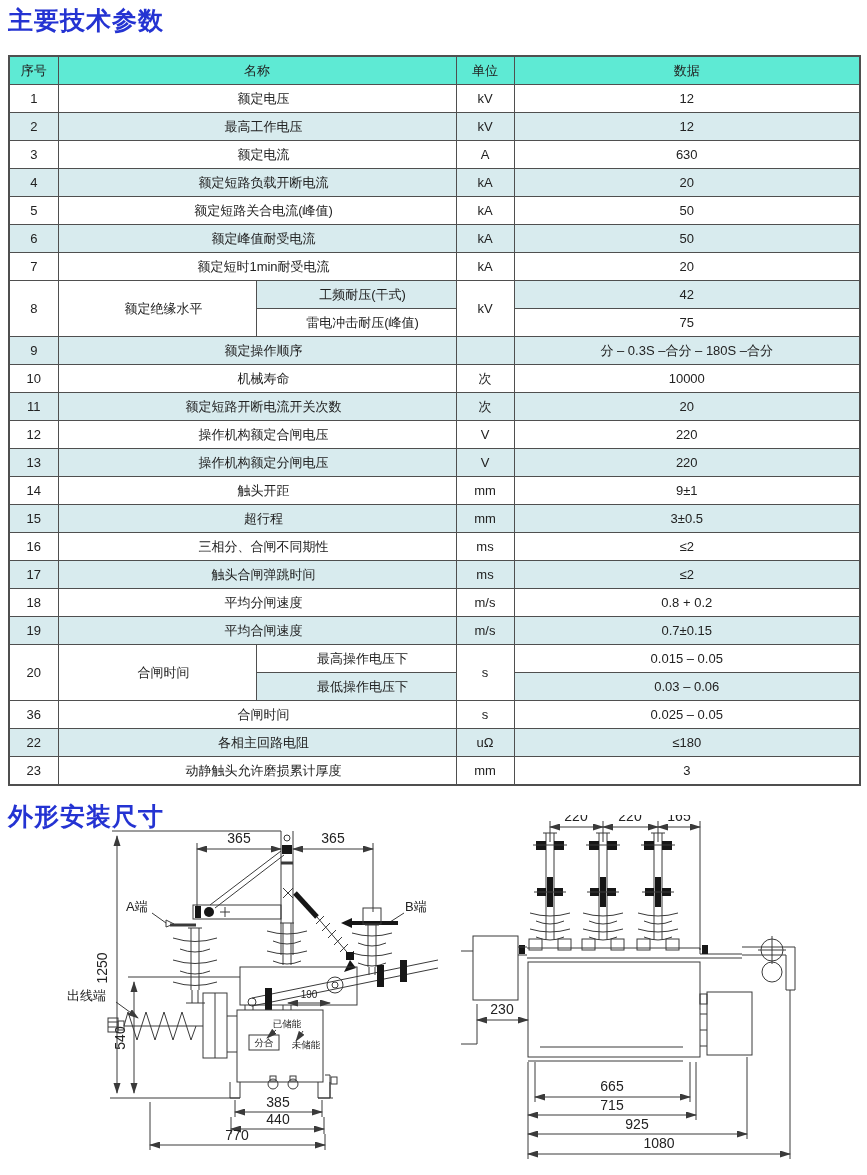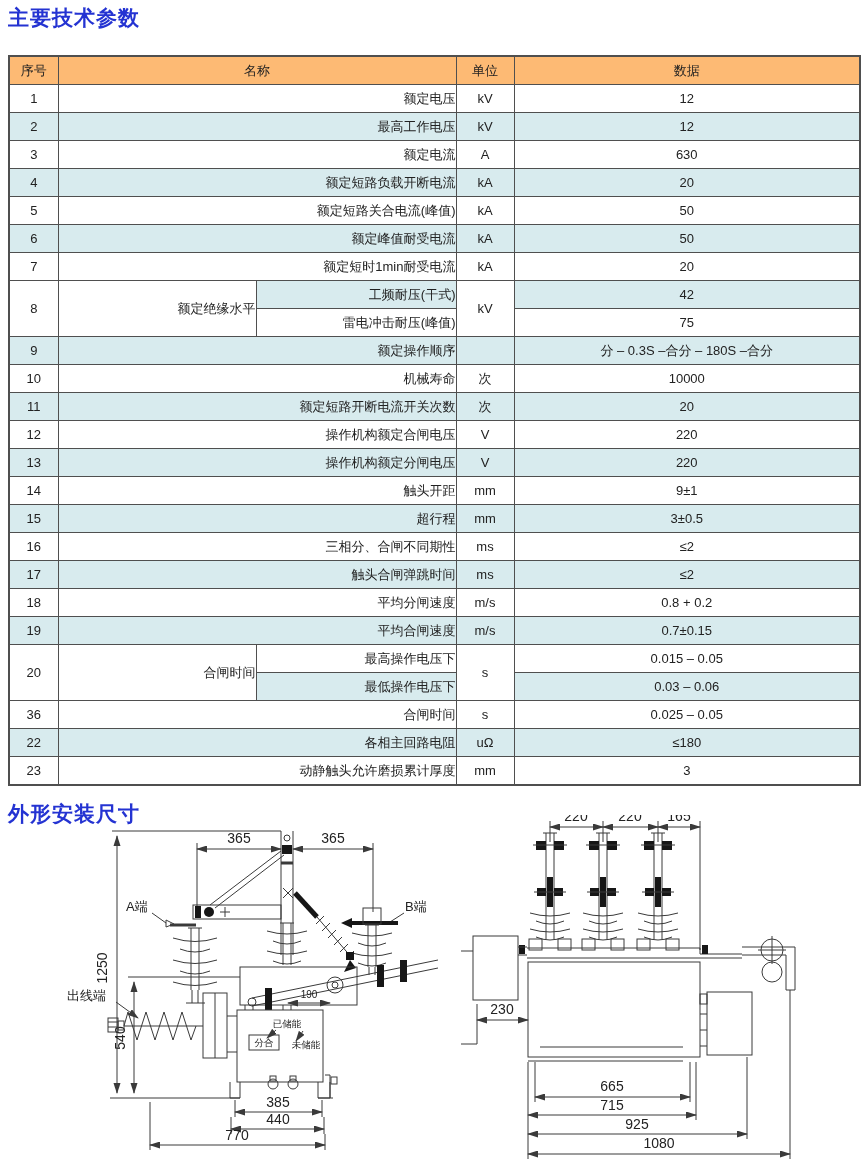--- a/index.html
+++ b/index.html
@@ -1,27 +1,27 @@
 <!DOCTYPE html>
 <html><head>
 <meta charset="utf-8">
 <style>
   html,body{margin:0;padding:0;background:#fff;}
   .page{position:relative;width:867px;height:1175px;background:#fff;overflow:hidden;
         font-family:"Liberation Sans","DejaVu Sans",sans-serif;}
-  .sec-title{position:absolute;left:8px;margin:0;font-size:21px;font-weight:bold;
+  .sec-title{position:absolute;left:8px;margin:0;font-size:25px;font-weight:bold;
              color:#2433d2;letter-spacing:1px;}
   #title1{top:4px;}
   #title2{top:784px;margin-top:16px;}
   table.params{position:absolute;left:8px;top:55px;width:851px;border-collapse:collapse;
                table-layout:fixed;border:2px solid #4f4f4f;}
   .params th,.params td{border:1px solid #4f4f4f;font-size:13px;color:#222;height:27px;
                padding:0;text-align:center;white-space:nowrap;overflow:hidden;font-weight:normal;}
-  .params th{background:#fdba74;}
-  .params td.c-name{ text-align:right;padding-left:13px;}
+  .params th{background:#5eead4;}
+  .params td.c-name{ text-align:center;padding-left:13px;}
   .params td.blue{background:#d8ebee;}
   .params td.white{background:#ffffff;}
   .drawings{position:absolute;left:0;top:815px;width:867px;height:360px;}
   svg .ln{stroke:#3a3a3a;stroke-width:1;fill:none;}
   svg .thk{stroke:#3a3a3a;stroke-width:3;fill:none;}
   svg .blk{fill:#161616;stroke:none;}
   svg text.dim{font:14px "Liberation Sans","DejaVu Sans",sans-serif;fill:#222;}
   svg text.dimsm{font:10px "Liberation Sans","DejaVu Sans",sans-serif;fill:#222;}
   svg text.cjk{font:13px "Liberation Sans","DejaVu Sans",sans-serif;fill:#222;}
   svg text.cjksm{font:9.5px "Liberation Sans","DejaVu Sans",sans-serif;fill:#222;}

